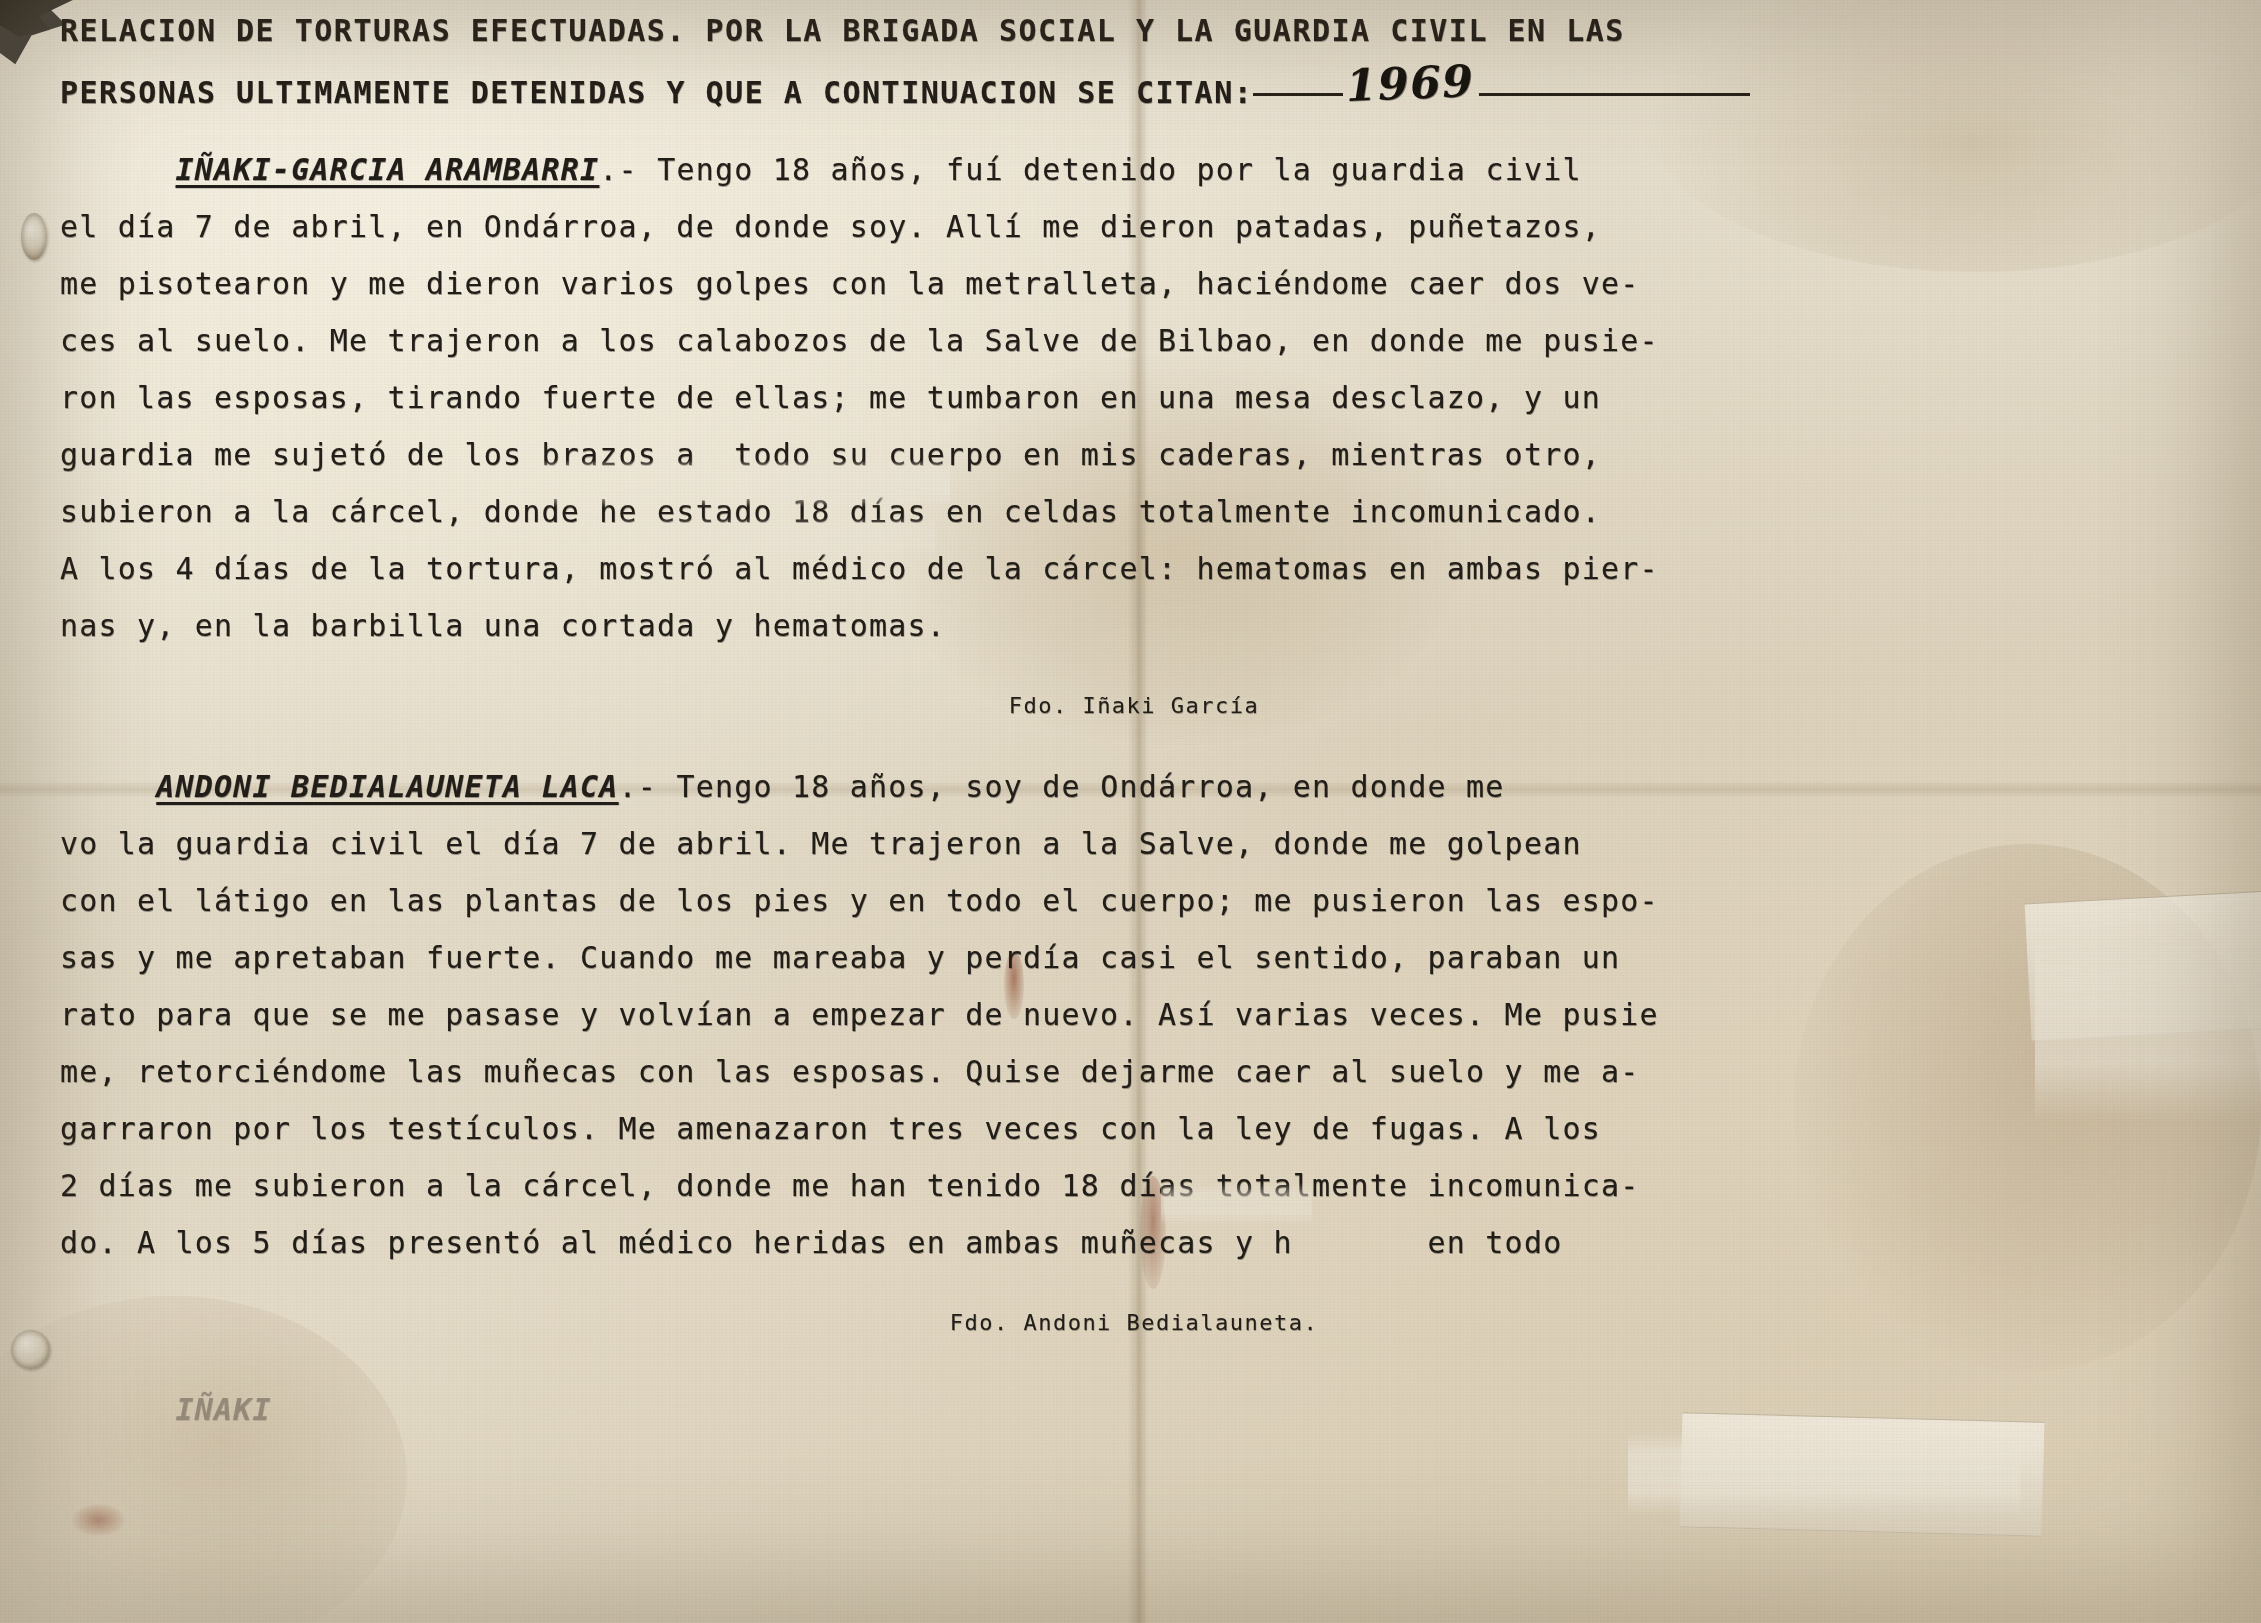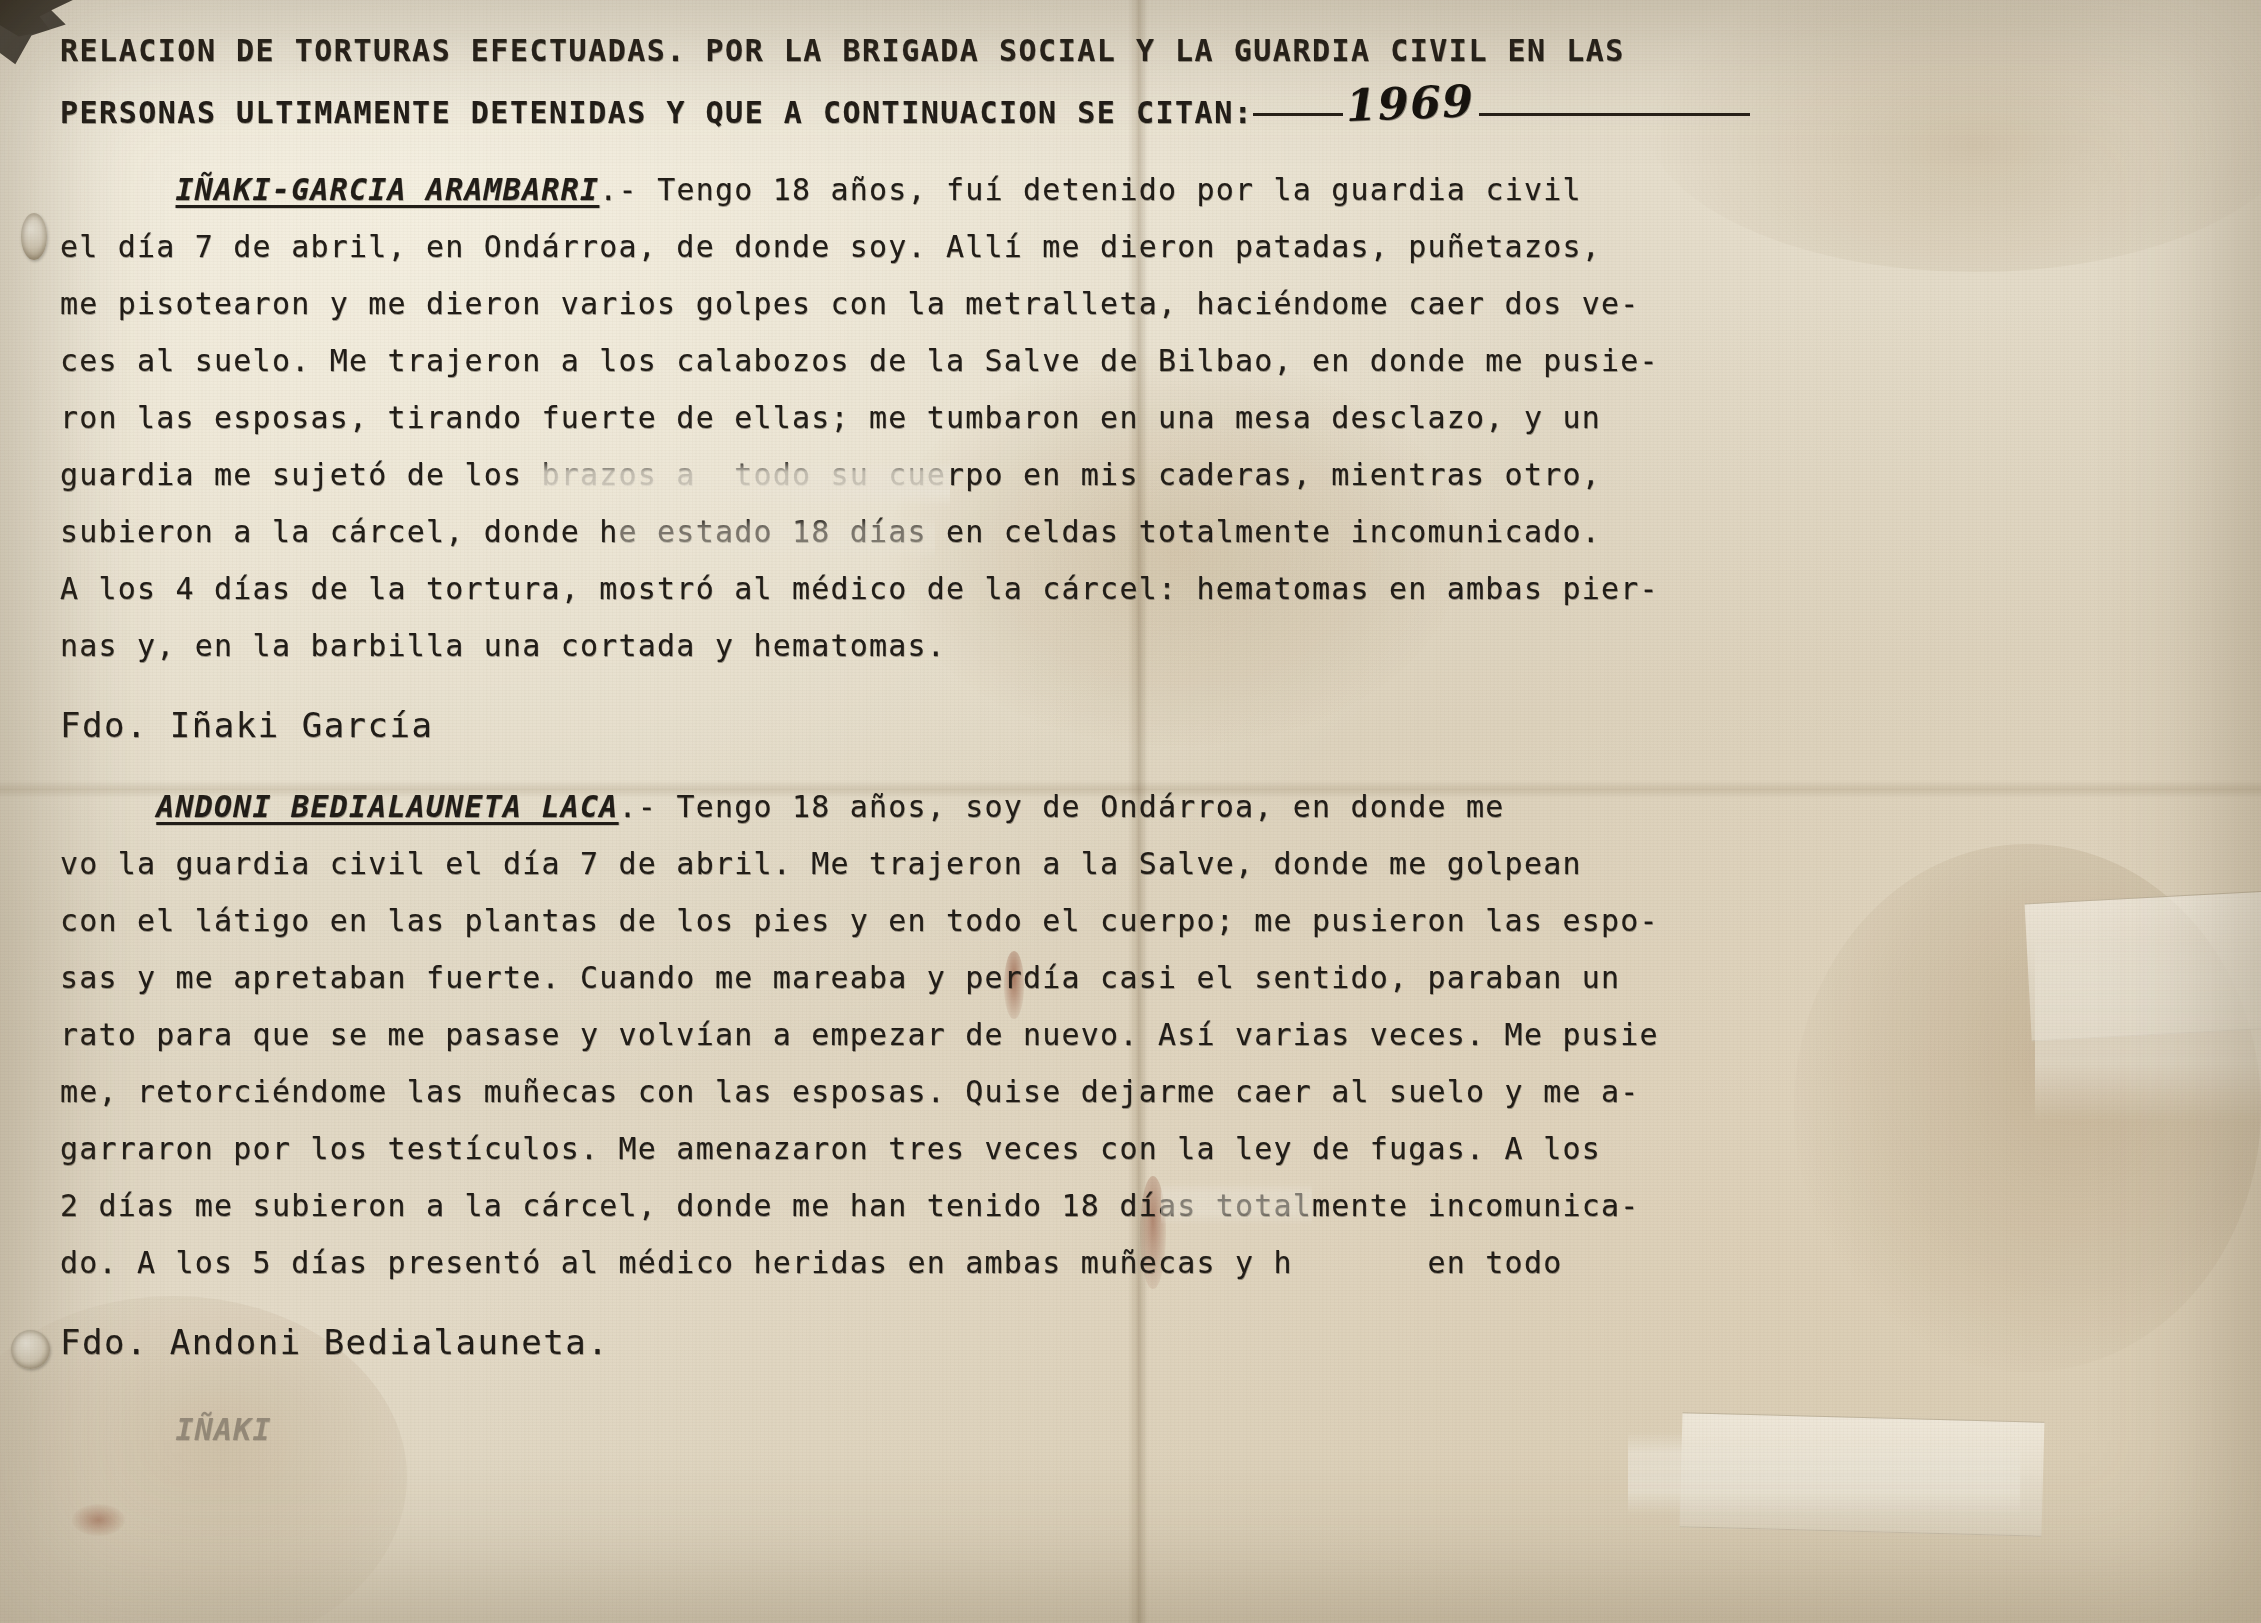--- a/index.html
+++ b/index.html
@@ -72,41 +72,42 @@
     background: radial-gradient(circle at 38% 34%, #f7f4ea 0%, #ded6c4 52%, #a89b82 100%);
     border-radius: 50%;
     box-shadow: 0 0 4.5px 2.3px rgba(90,76,52,0.30) inset, 0.8px 1.5px 3px rgba(0,0,0,.25);
   }
 
   
   .doc {
     position: absolute;
     left: 0; top: 0;
     width: 2261px;
-    padding: 22px 53px 0 60px;
+    padding: 2px 53px 0 60px;
     box-sizing: border-box;
   }
   .line {
     font-size: 30px;
     line-height: 57px;
     letter-spacing: 1.2px;
     white-space: pre;
     color: #211d18;
     text-shadow: 0.5px 0.5px 0 rgba(40,32,22,0.40), -0.3px 0 0 rgba(60,50,34,0.16);
     filter: blur(0.1px);
   }
   .head .line { font-weight: bold; letter-spacing: 1.5px; }
   .head {
     margin-bottom: 19.6px;
   }
   .underline { text-decoration: underline; text-underline-offset: 5.3px; }
   .bold { font-weight: bold; font-style: italic; }
   .faded { opacity: .34; }
   .sig {
-    font-size: 34px;
+    text-align: center;
+    font-size: 22px;
     line-height: 65px;
     letter-spacing: 1.5px;
     white-space: pre;
     color: #211d18;
     text-shadow: 0.5px 0.5px 0 rgba(40,32,22,0.38);
   }
   .spacer-sm { height: 19.6px; }
   .spacer-md { height: 26px; }
 
   

